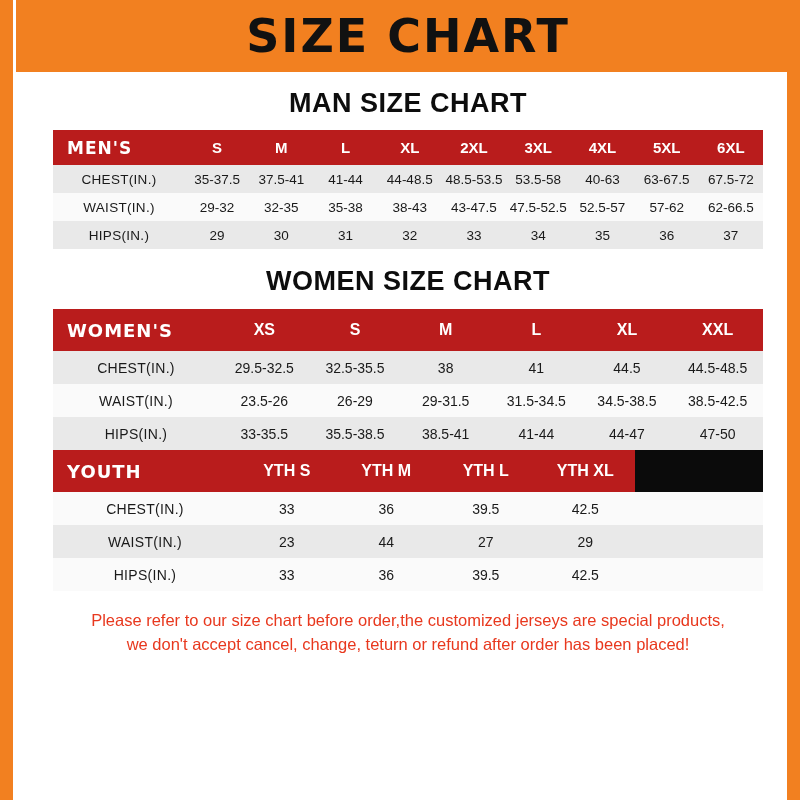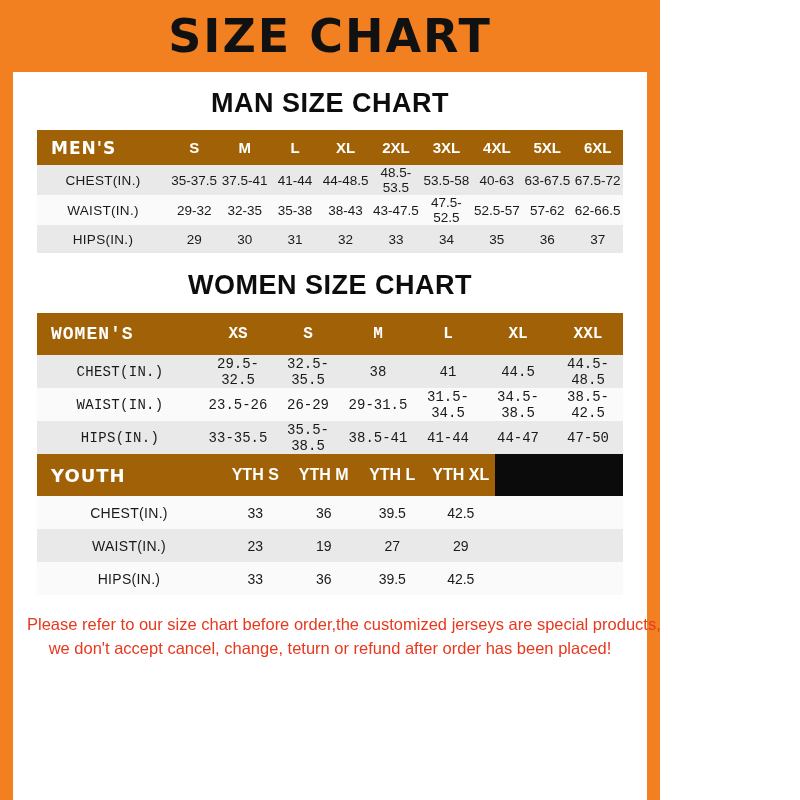--- a/index.html
+++ b/index.html
@@ -7,27 +7,28 @@
     padding: 0;
   }
   body {
     width: 800px;
     height: 800px;
     background: #ffffff;
     font-family: "Liberation Sans", sans-serif;
     overflow: hidden;
   }
   .page {
-    width: 660px;
+    width: 800px;
     height: 800px;
     position: relative;
     background: #ffffff;
     box-sizing: border-box;
     border-left: 13px solid #f28020;
     border-right: 13px solid #f28020;
+    padding-left: 16px;
   }
   .banner {
     height: 72px;
     background: #f28020;
     display: flex;
     align-items: center;
     justify-content: center;
     margin: 0 -13px;
   }
   .banner-title {
@@ -62,42 +63,42 @@
     text-align: center;
     font-size: 13.5px;
     color: #1a1a1a;
     font-family: "Liberation Sans", sans-serif;
     font-weight: normal;
     padding: 0;
     height: 28px;
     vertical-align: middle;
   }
   thead th {
-    background: #a16207;
+    background: #b91c1c;
     color: #ffffff;
     height: 35px;
     font-weight: bold;
     font-size: 15px;
   }
   thead th.corner {
     text-align: left;
     padding-left: 14px;
     font-family: "DejaVu Sans", sans-serif;
     font-size: 17px;
     letter-spacing: 1px;
   }
   tbody tr.odd td { background: #e9e9e9; }
   tbody tr.even td { background: #fafafa; }
   tbody td.rowhead {
     font-weight: normal;
     letter-spacing: 0.3px;
   }
 
   
-  table.women td, table.women th { font-size: 14px; font-family: Liberation Mono, monospace; }
+  table.women td, table.women th { font-size: 14px; }
   table.women tbody td { height: 33px; }
   table.women thead th { height: 42px; font-size: 16px; }
   table.women thead th.corner { font-size: 18px; }
 
   table.youth tbody td { height: 33px; }
   table.youth thead th { height: 42px; font-size: 16px; }
   table.youth thead th.corner { font-size: 18px; }
   table.youth td, table.youth th { font-size: 14px; }
 
   .notice {
@@ -241,21 +242,21 @@
           <td class="rowhead">CHEST(IN.)</td>
           <td>33</td>
           <td>36</td>
           <td>39.5</td>
           <td>42.5</td>
           <td></td>
         </tr>
         <tr class="odd">
           <td class="rowhead">WAIST(IN.)</td>
           <td>23</td>
-          <td>19</td>
+          <td>44</td>
           <td>27</td>
           <td>29</td>
           <td></td>
         </tr>
         <tr class="even">
           <td class="rowhead">HIPS(IN.)</td>
           <td>33</td>
           <td>36</td>
           <td>39.5</td>
           <td>42.5</td>

